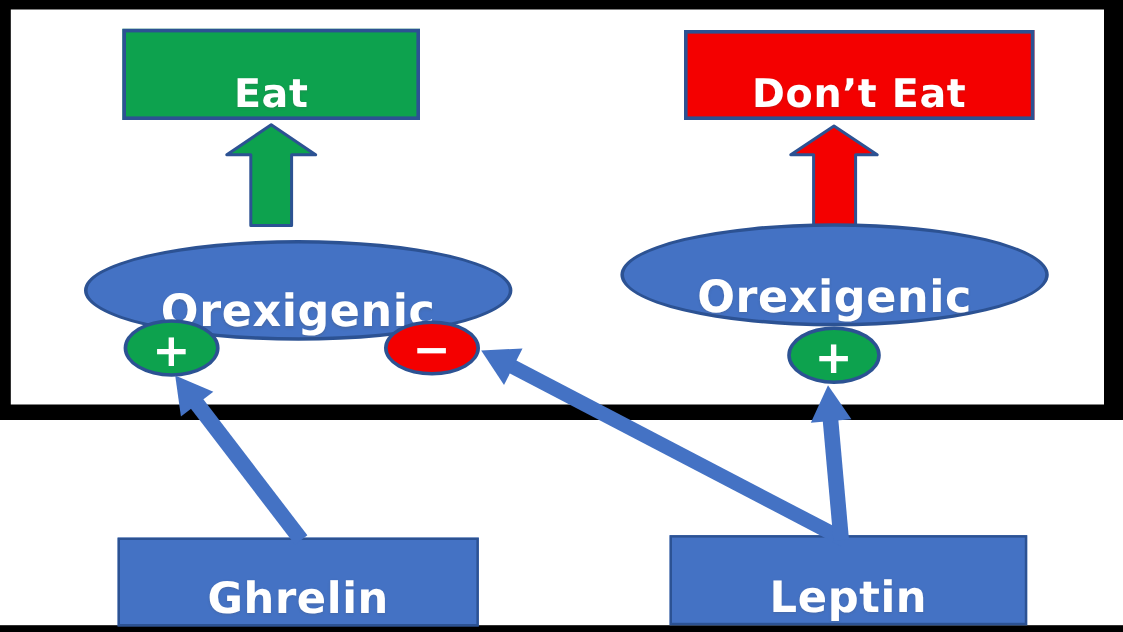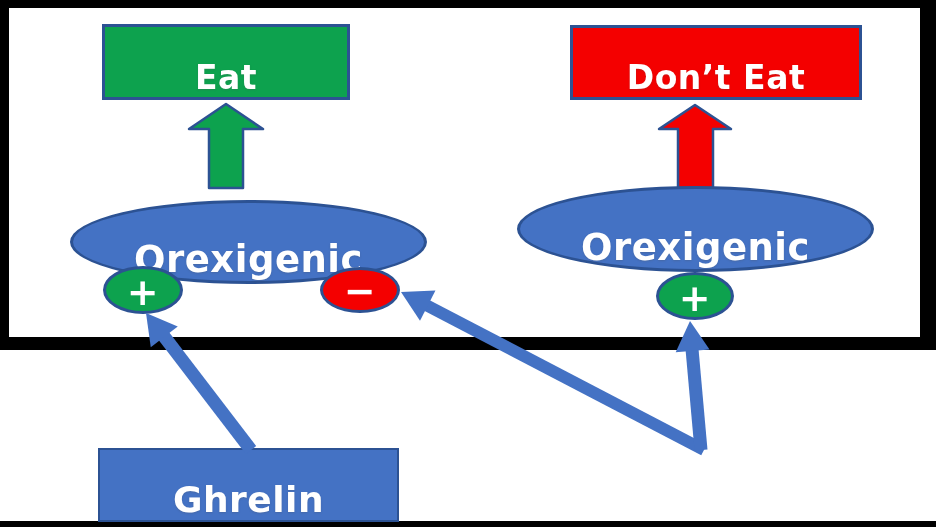--- a/index.html
+++ b/index.html
@@ -135,20 +135,23 @@
   <div class="abs node badge" id="minus-badge">
     <span class="node-label">−</span>
   </div>
   <div class="abs node badge" id="plus-right-badge">
     <span class="node-label">+</span>
   </div>
 
   <div class="abs node hormone-box" id="ghrelin-box">
     <span class="node-label">Ghrelin</span>
   </div>
+  <div class="abs node hormone-box" id="leptin-box">
+    <span class="node-label">Leptin</span>
+  </div>
 
   <svg class="layer" viewBox="0 0 936 527">
     <g>
       <line class="connector-line" x1="251" y1="450" x2="163" y2="335" stroke-width="13"></line>
       <polygon class="connector-head" points="0,0 -30,-17 -30,17" transform="translate(146,313) rotate(-127.5)"></polygon>
     </g>
     <g>
       <line class="connector-line" x1="704" y1="450" x2="426" y2="305" stroke-width="12"></line>
       <polygon class="connector-head" points="0,0 -30,-17 -30,17" transform="translate(401,292) rotate(-153)"></polygon>
     </g>

